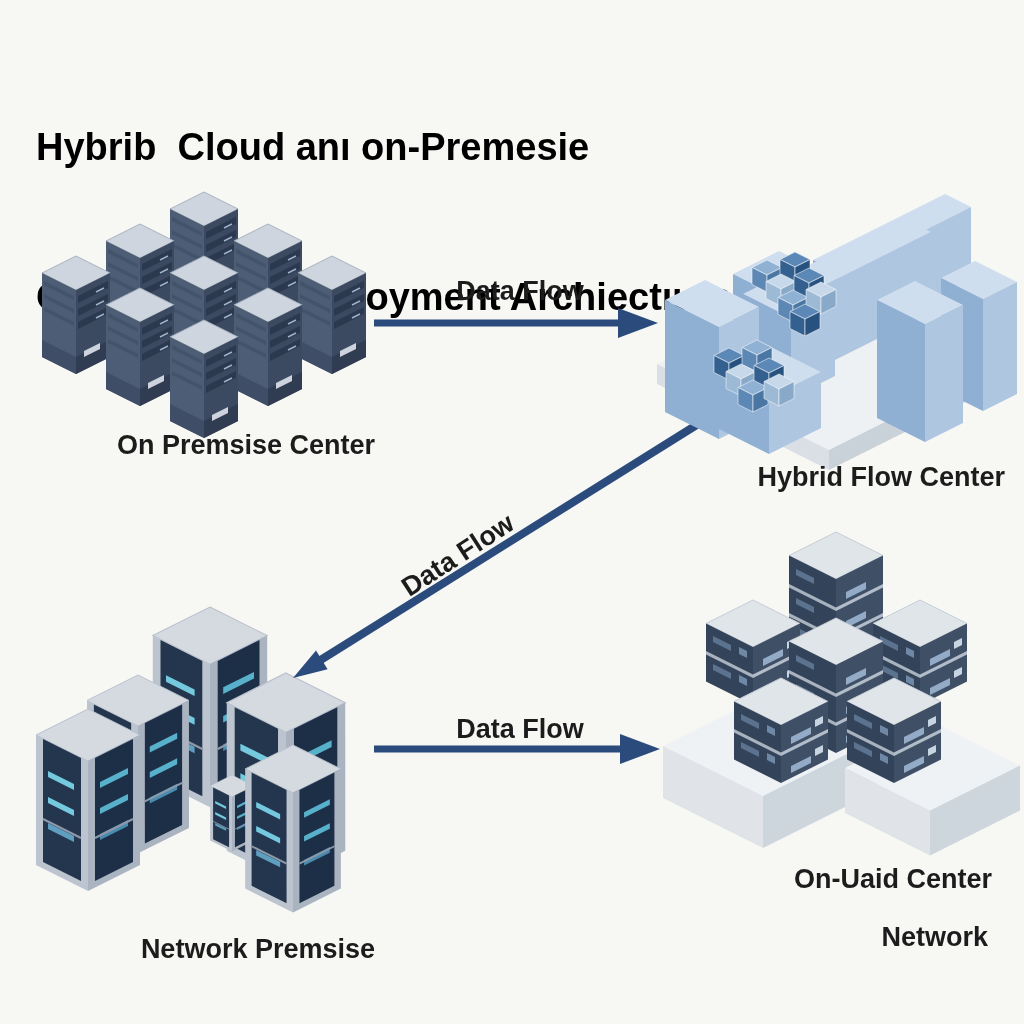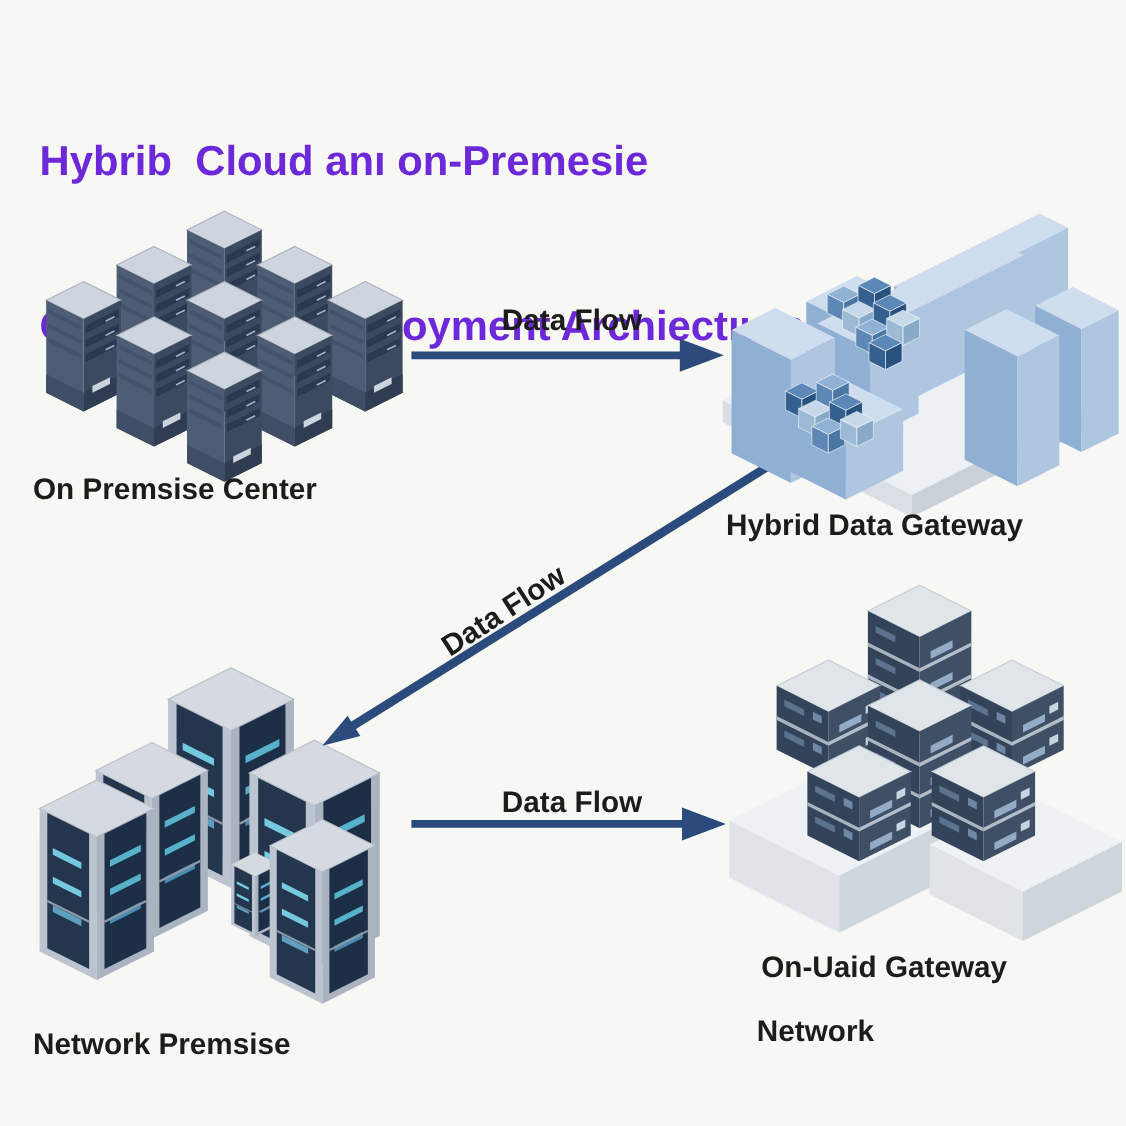--- a/index.html
+++ b/index.html
@@ -4,25 +4,25 @@
 <style>
   html,body{margin:0;padding:0;}
   body{
     width:1024px;height:1024px;position:relative;overflow:hidden;
     background:#f7f7f4;
     font-family:"Liberation Sans","DejaVu Sans",sans-serif;
   }
   .abs{position:absolute;}
   .title{
     left:36px;top:22px;width:720px;
-    font-size:38px;font-weight:700;color:#6d28d9;line-height:50px;
+    font-size:38px;font-weight:700;color:#000000;line-height:50px;
     letter-spacing:0px;white-space:pre;
   }
   .node-label{
-    font-size:27px;font-weight:700;color:#1c1c1c;text-align:left;
+    font-size:27px;font-weight:700;color:#1c1c1c;text-align:right;
   }
   .flow-label{
     font-size:27px;font-weight:700;color:#1c1c1c;text-align:center;
   }
   .rot{transform:rotate(-33deg);transform-origin:50% 50%;}
   svg{display:block;}
   
   .hbox polygon:nth-of-type(1){fill:#cfdeee;}
   .hbox polygon:nth-of-type(2){fill:#8fafd3;}
   .hbox polygon:nth-of-type(3){fill:#aec6e0;}
@@ -244,21 +244,21 @@
         <polygon points="0,15 15,7.5 15,24.5 0,32"></polygon>
       </g>
     <g class="cube cC" transform="translate(134,192)">
         <polygon points="0,0 15,7.5 0,15 -15,7.5"></polygon>
         <polygon points="-15,7.5 0,15 0,32 -15,24.5"></polygon>
         <polygon points="0,15 15,7.5 15,24.5 0,32"></polygon>
       </g>
   </g>
 </svg>
 
-<div class="abs node-label" style="left:660px;top:462px;width:345px;">Hybrid Data Gateway</div>
+<div class="abs node-label" style="left:660px;top:462px;width:345px;">Hybrid Flow Center</div>
 
 <div class="abs flow-label" style="left:395px;top:714px;width:250px;">Data Flow</div>
 <svg class="abs" style="left:368px;top:726px;" width="300" height="50" viewBox="0 0 300 50">
   <line x1="6" y1="23" x2="254" y2="23" stroke="#2b4b7d" stroke-width="7"></line>
   <polygon points="252,8 292,23 252,38" fill="#2b4b7d"></polygon>
 </svg>
 
 <svg class="abs" style="left:655px;top:518px;" width="367" height="342" viewBox="0 0 367 342">
   <defs>
     <g id="stUnit">
@@ -305,14 +305,14 @@
   </g>
 
   <use href="#stTall" x="181" y="14"></use>
   <use href="#stUnit" x="98" y="82"></use>
   <use href="#stUnit" x="265" y="82"></use>
   <use href="#stTall" x="181" y="100"></use>
   <use href="#stUnit" x="126" y="160"></use>
   <use href="#stUnit" x="239" y="160"></use>
 </svg>
 
-<div class="abs node-label" style="left:692px;top:864px;width:300px;">On-Uaid Gateway</div>
+<div class="abs node-label" style="left:692px;top:864px;width:300px;">On-Uaid Center</div>
 <div class="abs node-label" style="left:688px;top:922px;width:300px;">Network</div>
 
 </body></html>

